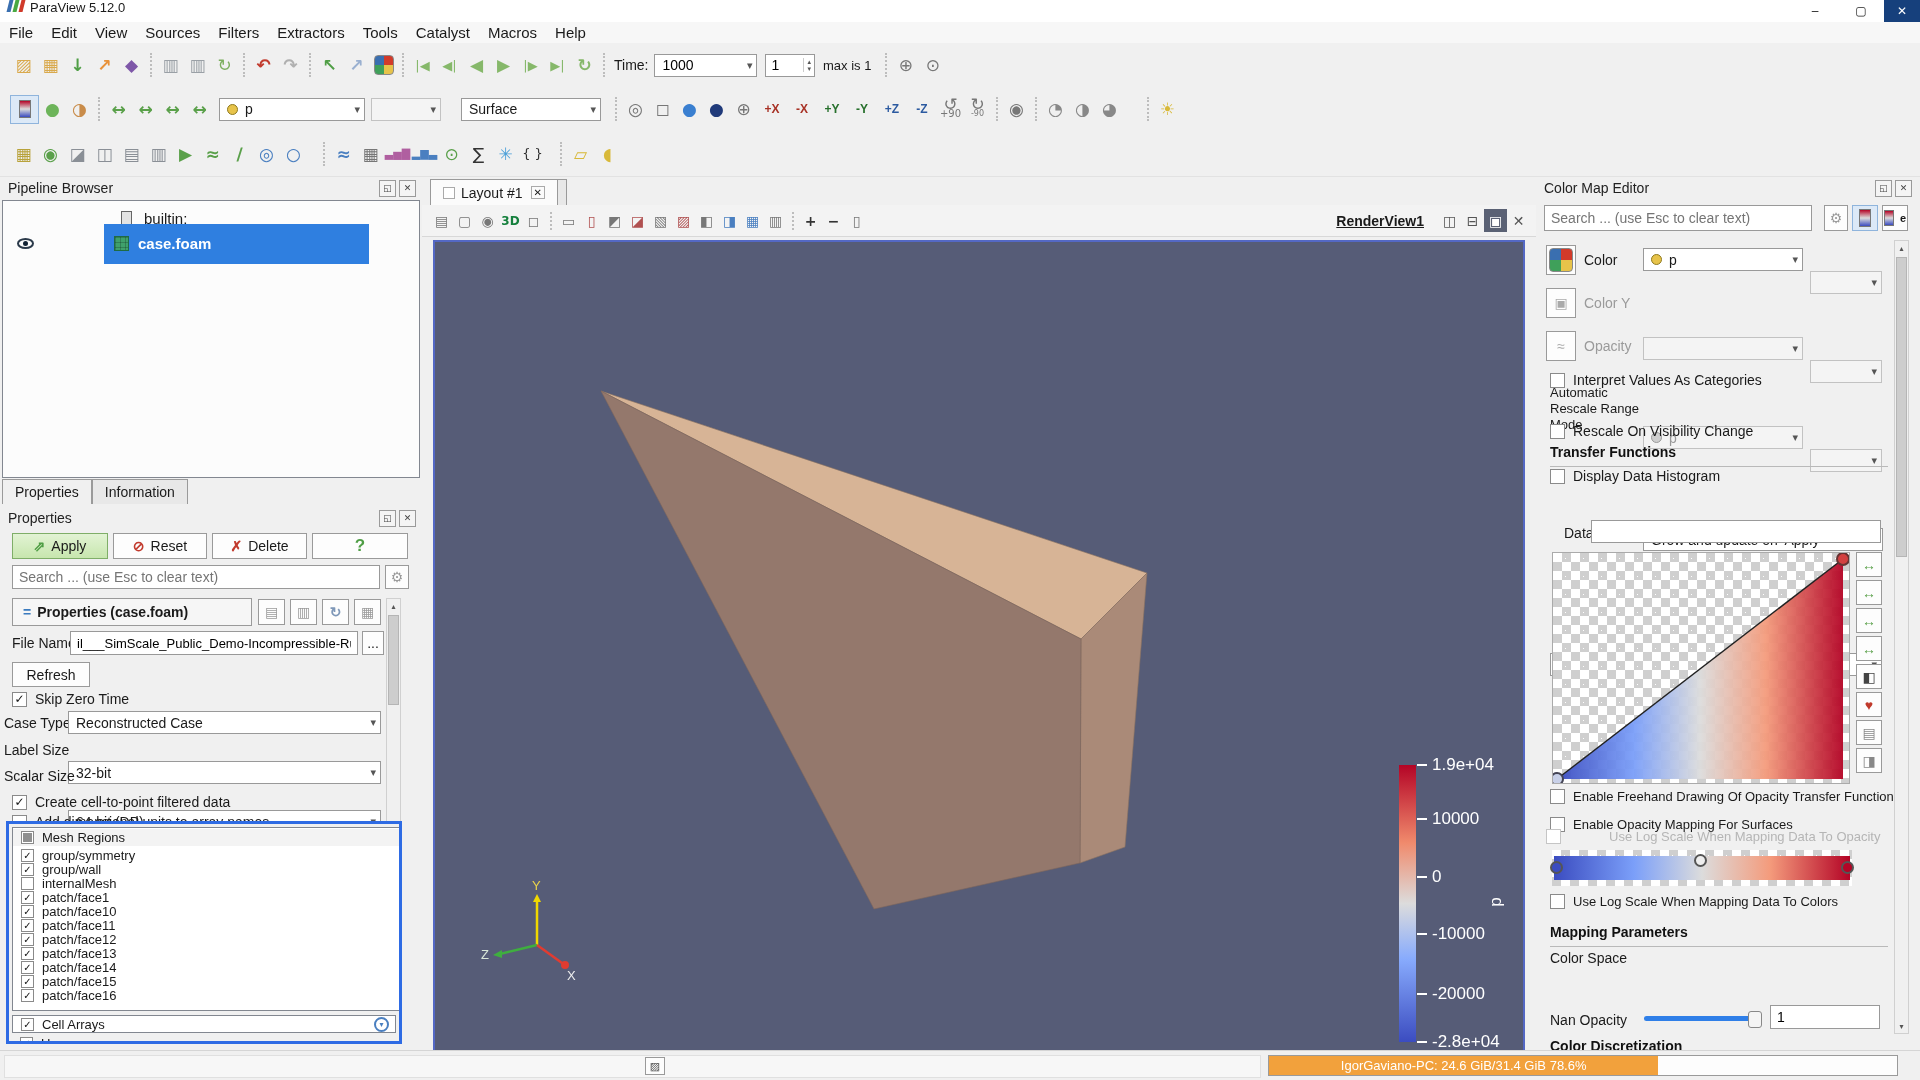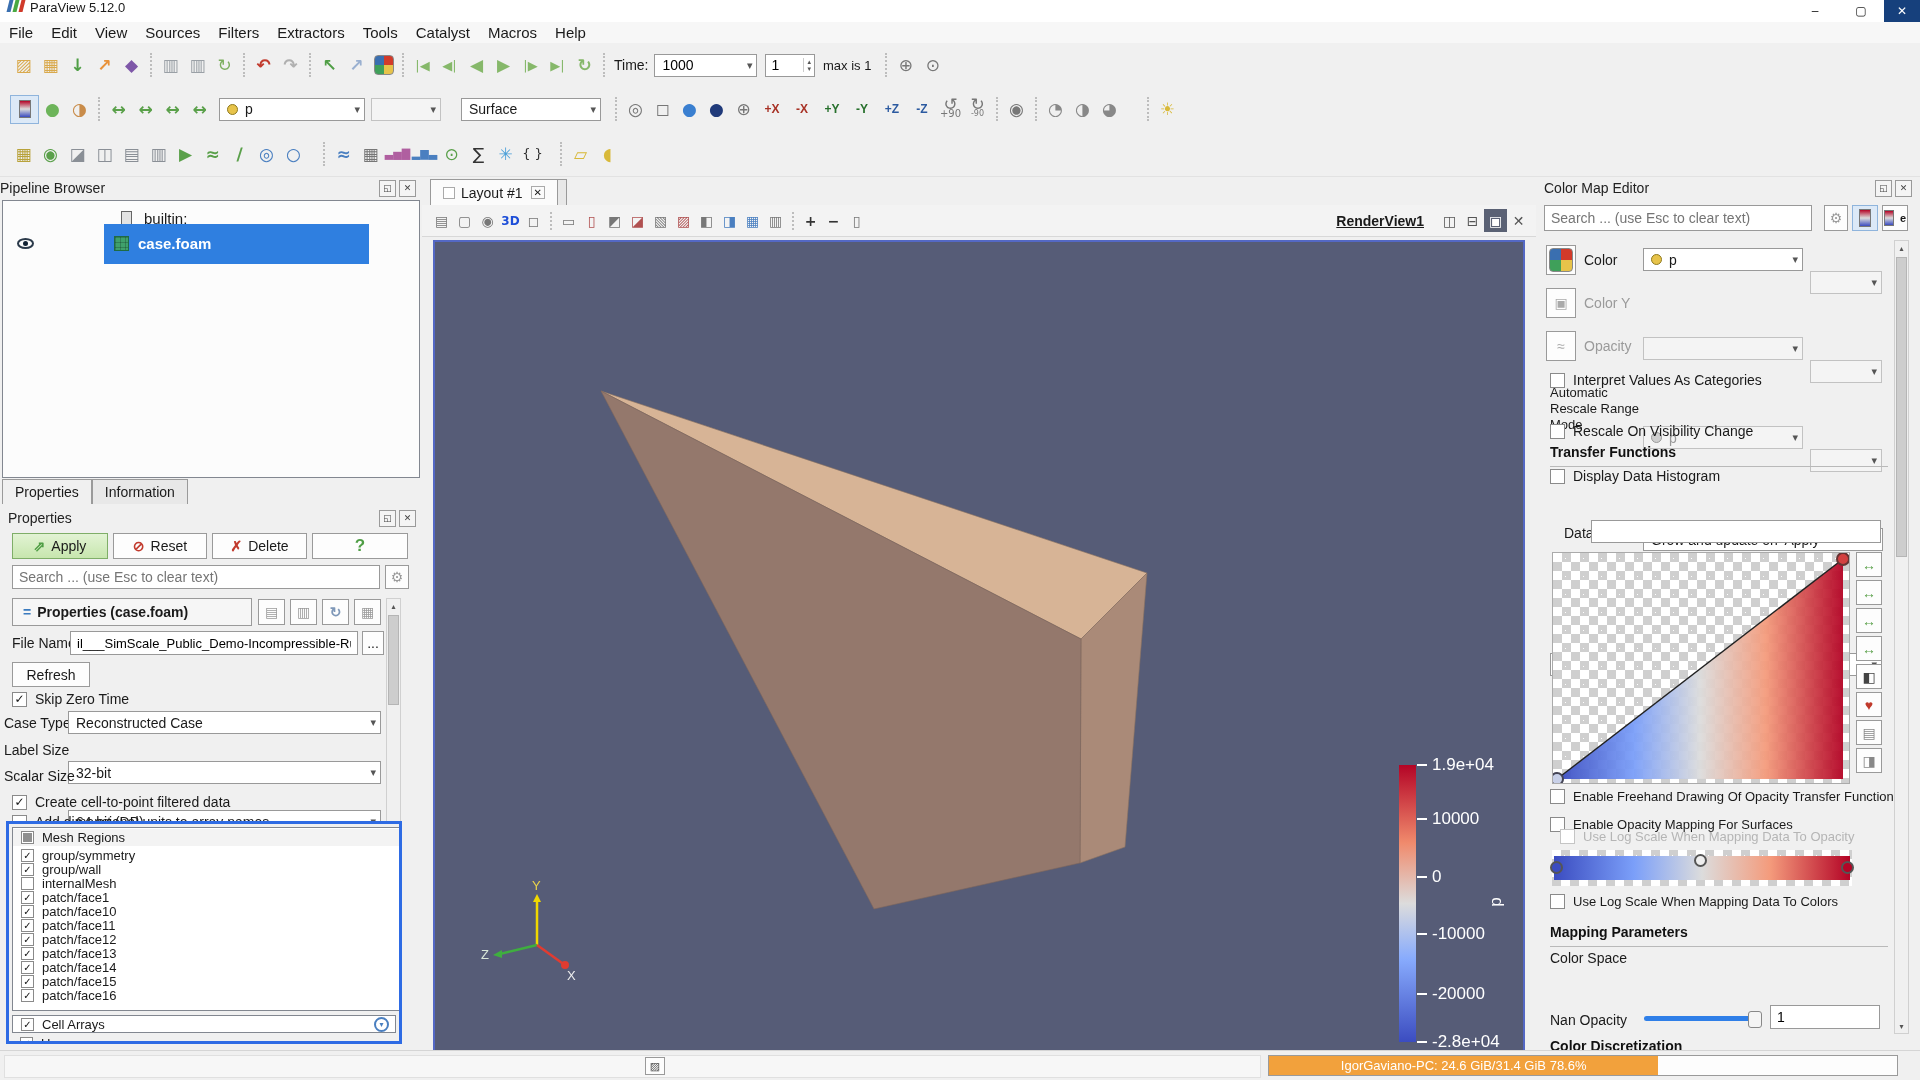--- a/index.html
+++ b/index.html
@@ -217,21 +217,21 @@
     <span class="ti" style="color:#4a9fd8">✳</span>
     <span class="ti" style="color:#333;font-size:13px">{ }</span>
     <span class="sep" style="margin-left:14px;"></span>
     <span class="ti" style="color:#d8b93a">▱</span>
     <span class="ti" style="color:#d8b93a">◖</span>
   </div>
 
   <div class="abs" style="left:0;top:176px;width:422px;height:874px;">
 
     <div class="dhdr" style="top:0;">
-      <span style="">Pipeline Browser</span>
+      <span style="margin-left:8px;">Pipeline Browser</span>
       <span style="margin-left:auto;margin-right:6px;display:flex;">
         <span class="hbtn">◱</span>
         <span class="hbtn">✕</span>
       </span>
     </div>
     <div class="panelbox abs" style="left:2px;top:24px;width:418px;height:278px;">
       <div class="abs" style="left:126px;top:24px;width:1px;height:18px;border-left:1px dotted #9a9a9a;"></div>
       <div class="row abs" style="left:0;top:5px;width:100%;height:24px;">
         <span class="srv" style="margin-left:118px;"></span>
         <span style="margin-left:12px;font-size:15px;">builtin:</span>
@@ -404,21 +404,21 @@
         <span>Layout #1</span>
         <span style="margin-left:8px;font-size:10px;border:1px solid #aaa;padding:0 2px;">✕</span>
       </span>
       <span class="tab" style="position:absolute;left:115px;top:3px;height:25px;width:12px;padding:0 8px;">+</span>
     </div>
 
     <div class="row abs" style="left:0;top:29px;width:100%;height:32px;background:#f3f3f3;border-bottom:1px solid #d8d8d8;padding-left:8px;box-sizing:border-box;">
       <span class="ti sm" style="color:#777">▤</span>
       <span class="ti sm" style="color:#777">▢</span>
       <span class="ti sm" style="color:#777">◉</span>
-      <span class="ti sm" style="color:#1d4ed8;font-size:12px;font-weight:bold;">3D</span>
+      <span class="ti sm" style="color:#15803d;font-size:12px;font-weight:bold;">3D</span>
       <span class="ti sm" style="color:#777">◻</span>
       <span class="sep" style="height:18px;"></span>
       <span class="ti sm" style="color:#777">▭</span>
       <span class="ti sm" style="color:#b05050">▯</span>
       <span class="ti sm" style="color:#777">◩</span>
       <span class="ti sm" style="color:#b05050">◪</span>
       <span class="ti sm" style="color:#777">▧</span>
       <span class="ti sm" style="color:#b05050">▨</span>
       <span class="ti sm" style="color:#777">◧</span>
       <span class="ti sm" style="color:#4a7fc0">◨</span>
@@ -575,21 +575,21 @@
     <span class="btn abs" style="left:320px;top:572px;width:26px;height:25px;color:#888;">◨</span>
 
     <div class="row abs" style="left:14px;top:613px;">
       <span class="cb"></span>
       <span class="lbl13" style="margin-left:8px;">Enable Freehand Drawing Of Opacity Transfer Function</span>
     </div>
     <div class="row abs" style="left:14px;top:633px;margin-top:8px;">
       <span class="cb"></span>
       <span class="lbl13" style="margin-left:8px;">Enable Opacity Mapping For Surfaces</span>
     </div>
-    <div class="row abs" style="left:24px;top:653px;">
+    <div class="row abs" style="left:10px;top:653px;gap:40px;">
       <span class="cb dis"></span>
       <span class="lbl13" style="margin-left:8px;color:#b5b5b5;">Use Log Scale When Mapping Data To Opacity</span>
     </div>
 
     <div class="abs checker" style="left:16px;top:674px;width:300px;height:36px;">
       <div class="abs coolwarm" style="left:2px;top:6px;width:296px;height:24px;"></div>
       <span class="handle" style="left:-2px;top:11px;background:#3b4cc0;"></span>
       <span class="handle" style="left:142px;top:4px;background:#eee;"></span>
       <span class="handle" style="right:-2px;top:11px;background:#b40426;"></span>
     </div>

